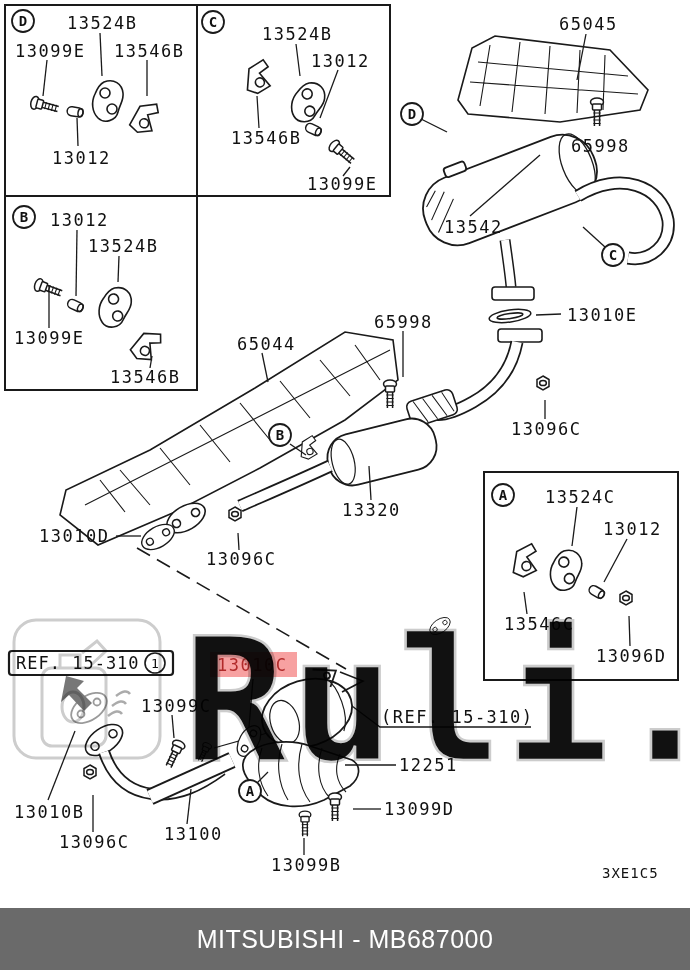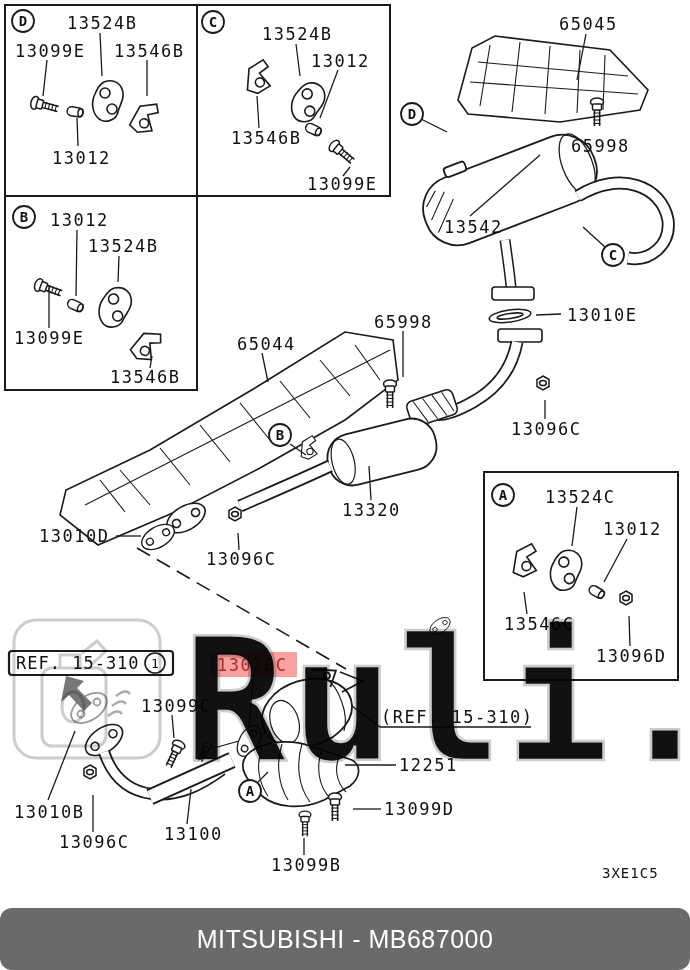--- a/index.html
+++ b/index.html
@@ -1,21 +1,21 @@
 <!DOCTYPE html>
 <html><head>
 <meta charset="utf-8">
 <style>
   html,body{margin:0;padding:0;background:#ffffff;}
   #stage{position:relative;width:690px;height:970px;background:#fff;overflow:hidden;
          font-family:"DejaVu Sans Mono", monospace;}
   #artwork{position:absolute;left:0;top:0;z-index:1;}
   #watermark{position:absolute;left:0;top:0;z-index:2;mix-blend-mode:multiply;pointer-events:none;}
   #footerbar{position:absolute;left:0;top:908px;width:690px;height:62px;background:#6a6a6a;
-             display:flex;align-items:center;justify-content:center;gap:33px;z-index:3;border-radius:12px;}
+             display:flex;align-items:center;justify-content:center;gap:33px;z-index:3;}
   #footerbar span{color:#ffffff;font-family:"Liberation Sans", sans-serif;font-size:25px;letter-spacing:0.5px;}
   svg text{fill:#111;font-family:"DejaVu Sans Mono", monospace;}
 </style>
 </head>
 <body>
 
 <div id="stage">
 
   <svg id="artwork" width="690" height="908" viewBox="0 0 690 908">
     <defs>

